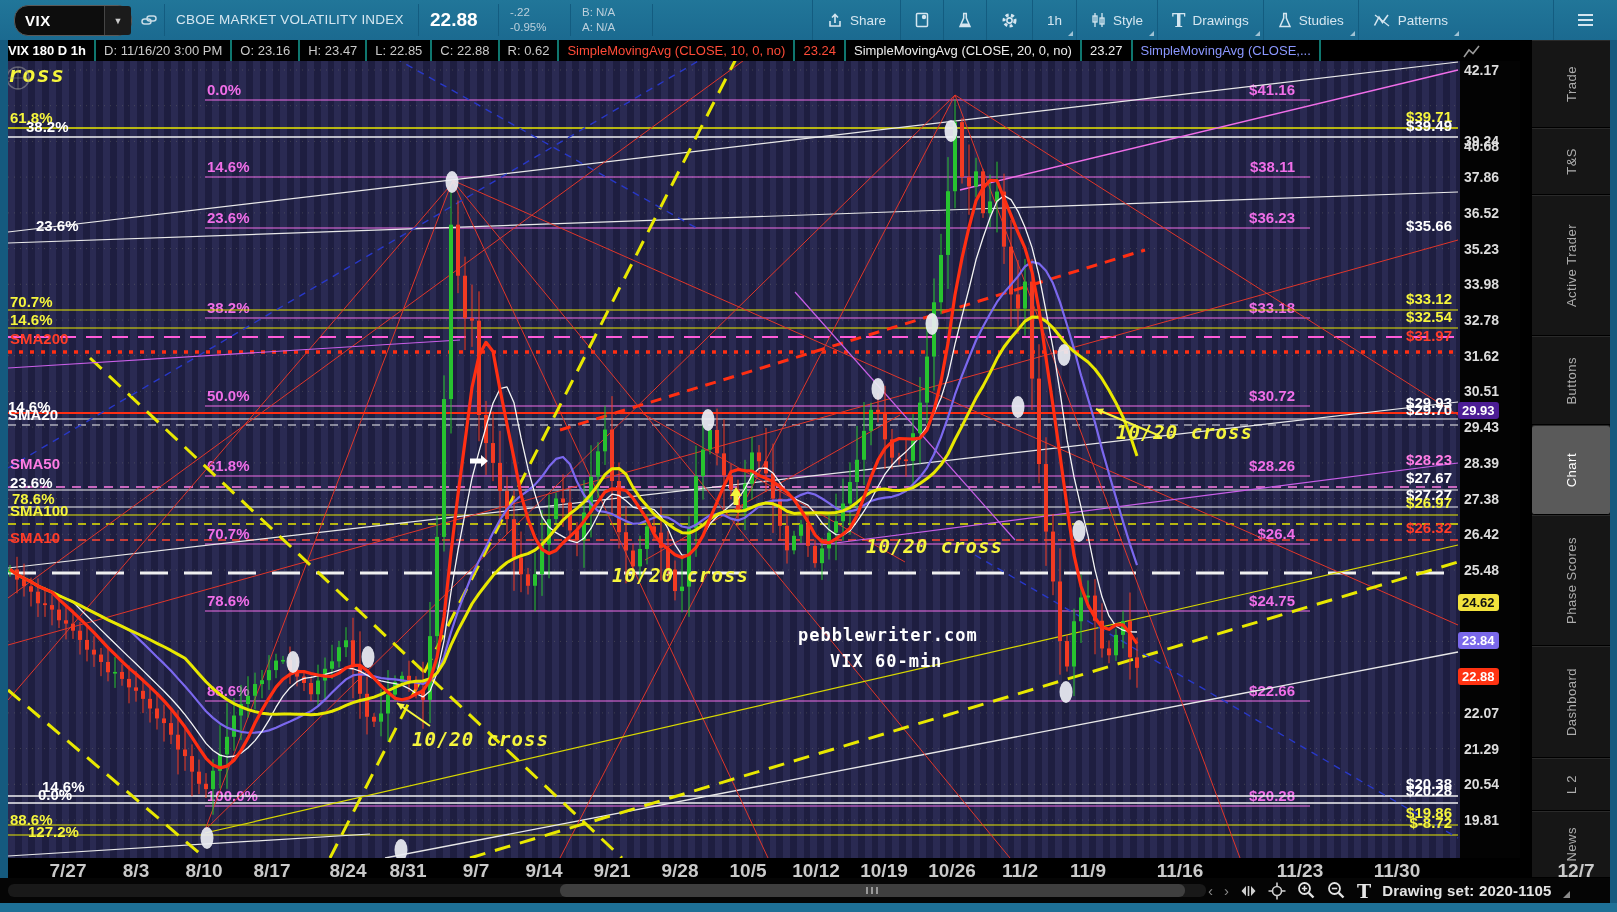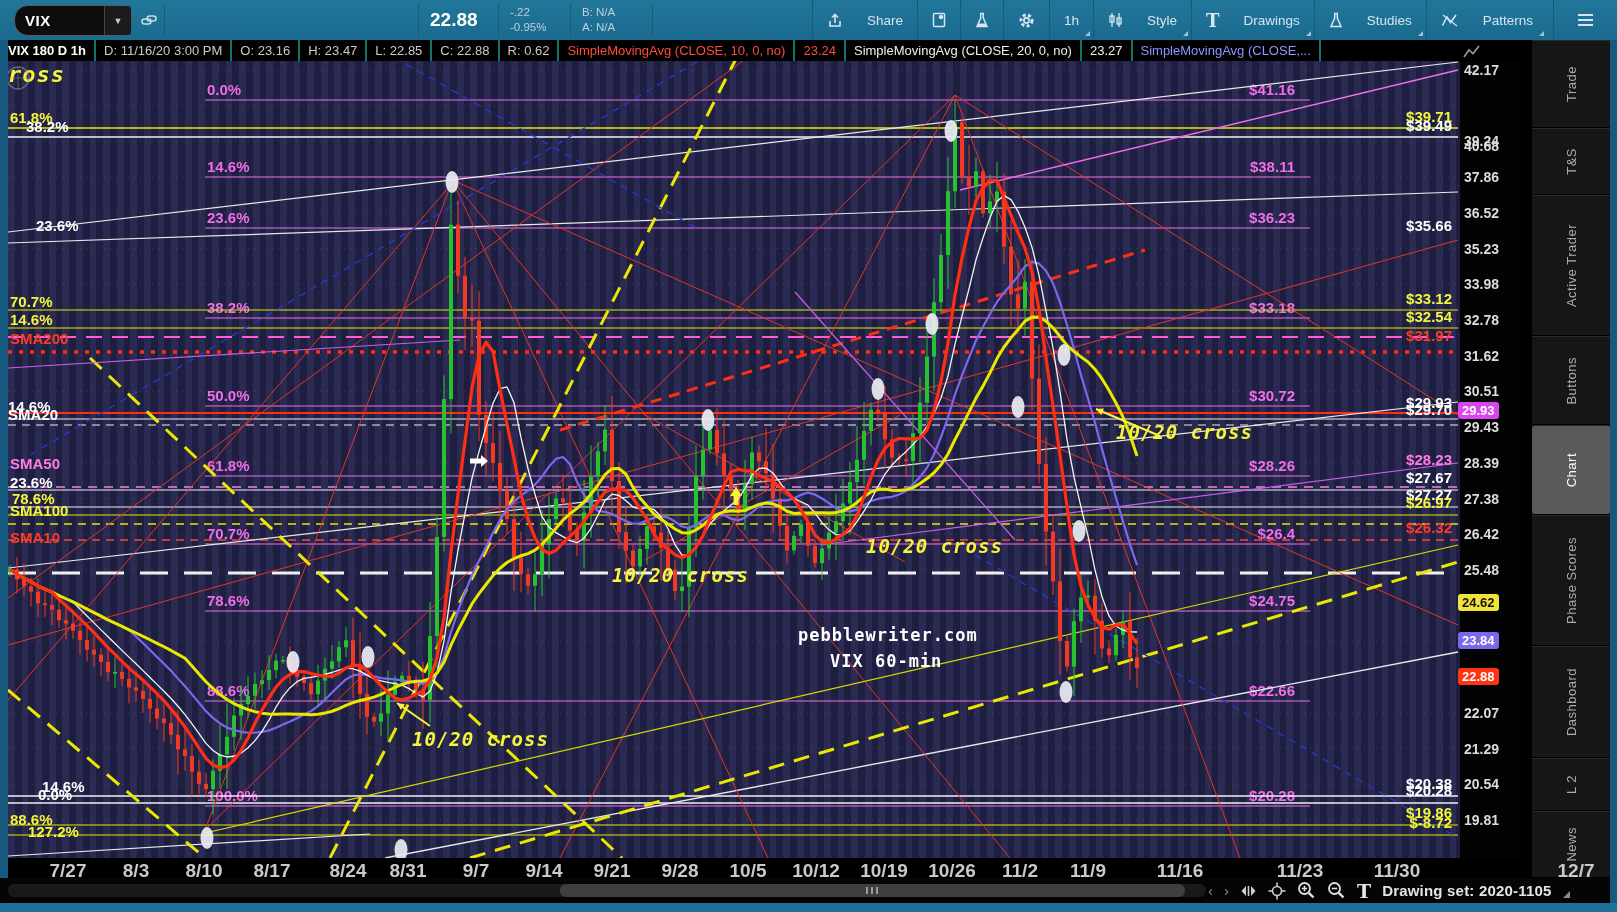--- a/index.html
+++ b/index.html
@@ -11,21 +11,21 @@
   .sym-box{position:absolute;left:14px;top:5px;width:116px;height:29px;background:#0d0d0d;
     border:1px solid #5a5a5a;border-radius:14px;color:#fff;display:flex;align-items:center}
   .sym-box .sym{flex:1;padding-left:10px;font-size:15px;font-weight:bold;letter-spacing:.5px}
   .sym-box .caretbox{width:26px;height:100%;border-left:1px solid #454545;display:flex;align-items:center;
     justify-content:center;font-size:9px;color:#ccc;background:#1b1b1b;border-radius:0 3px 3px 0}
   .tb-sep{position:absolute;top:4px;width:1px;height:32px;background:#135c80}
   .company{position:absolute;left:176px;top:0;line-height:40px;font-size:13.5px;letter-spacing:.2px}
   .last{position:absolute;left:430px;top:0;line-height:40px;font-size:19px;font-weight:bold;color:#fff}
   .twoline{position:absolute;top:5px;font-size:11.5px;line-height:15px;color:#bdd0dc}
   .tb-right{position:absolute;left:812px;top:0;right:0;height:40px;display:flex;align-items:stretch}
-  .tb-btn{display:flex;align-items:center;gap:24px;padding:0 14px;border-left:1px solid #135c80;
+  .tb-btn{display:flex;align-items:center;gap:7px;padding:0 14px;border-left:1px solid #135c80;
     font-size:13.5px;position:relative;cursor:default;white-space:nowrap}
   .drop::after{content:"";position:absolute;right:3px;bottom:4px;
     border-left:5px solid transparent;border-bottom:5px solid #9fc2d4}
   .burger{margin-left:auto;display:flex;flex-direction:column;justify-content:center;gap:3px;
     padding:0 24px;border-left:1px solid #135c80}
   .burger i{display:block;width:15px;height:2px;background:#d5e6f0}
   
   .chart-header{position:absolute;left:0;top:40px;width:1532px;height:21px;background:#000;
     display:flex;font-size:13px;overflow:hidden}
   .hseg{padding:0 8px;line-height:21px;border-right:2px solid #0f766e;white-space:nowrap;color:#c9c9c9}
@@ -72,20 +72,21 @@
 <div class="toolbar">
   <div class="sym-box">
     <span class="sym">VIX</span>
     <span class="caretbox">▼</span>
   </div>
   <svg class="abs" style="left:140px;top:11px" width="18" height="18" viewBox="0 0 18 18">
     <rect x="2" y="8" width="9" height="5" rx="2.5" fill="none" stroke="#c7dbe6" stroke-width="1.5"></rect>
     <rect x="7" y="5" width="9" height="5" rx="2.5" fill="none" stroke="#c7dbe6" stroke-width="1.5"></rect>
   </svg>
   <div class="tb-sep" style="left:164px"></div>
+  <span class="company">CBOE MARKET VOLATILITY INDEX</span>
   <div class="tb-sep" style="left:418px"></div>
   <span class="last">22.88</span>
   <div class="tb-sep" style="left:498px"></div>
   <div class="twoline" style="left:510px">
     <div>-.22</div>
     <div>-0.95%</div>
   </div>
   <div class="tb-sep" style="left:570px"></div>
   <div class="twoline" style="left:582px">
     <div>B: N/A</div>
@@ -684,21 +685,21 @@
     <div class="yl" style="top: 358.1px;">29.43</div>
     <div class="yl" style="top: 393.9px;">28.39</div>
     <div class="yl" style="top: 429.6px;">27.38</div>
     <div class="yl" style="top: 465.3px;">26.42</div>
     <div class="yl" style="top: 501px;">25.48</div>
     <div class="yl" style="top: 572.4px;">23.71</div>
     <div class="yl" style="top: 643.9px;">22.07</div>
     <div class="yl" style="top: 679.6px;">21.29</div>
     <div class="yl" style="top: 715.3px;">20.54</div>
     <div class="yl" style="top: 751px;">19.81</div>
-    <div class="badge" style="top: 341px; background: #d946ef; color: rgb(255, 255, 255);">29.93</div>
+    <div class="badge" style="top: 341px; background: #4c1d95; color: rgb(255, 255, 255);">29.93</div>
     <div class="badge" style="top: 533px; background: rgb(242, 226, 60); color: rgb(17, 17, 17);">24.62</div>
     <div class="badge" style="top: 571px; background: rgb(122, 104, 234); color: rgb(255, 255, 255);">23.84</div>
     <div class="badge" style="top: 607px; background: rgb(255, 51, 18); color: rgb(255, 255, 255);">22.88</div>
   </div>
 <svg class="axis-icon" width="18" height="15" viewBox="0 0 18 15">
   <path d="M1,13 L6,6 L10,9.5 L16,2" fill="none" stroke="#9a9a9a" stroke-width="1.6"></path>
 </svg>
 
 <div id="sidebar">
     <div class="stab" style="height: 88px;">

